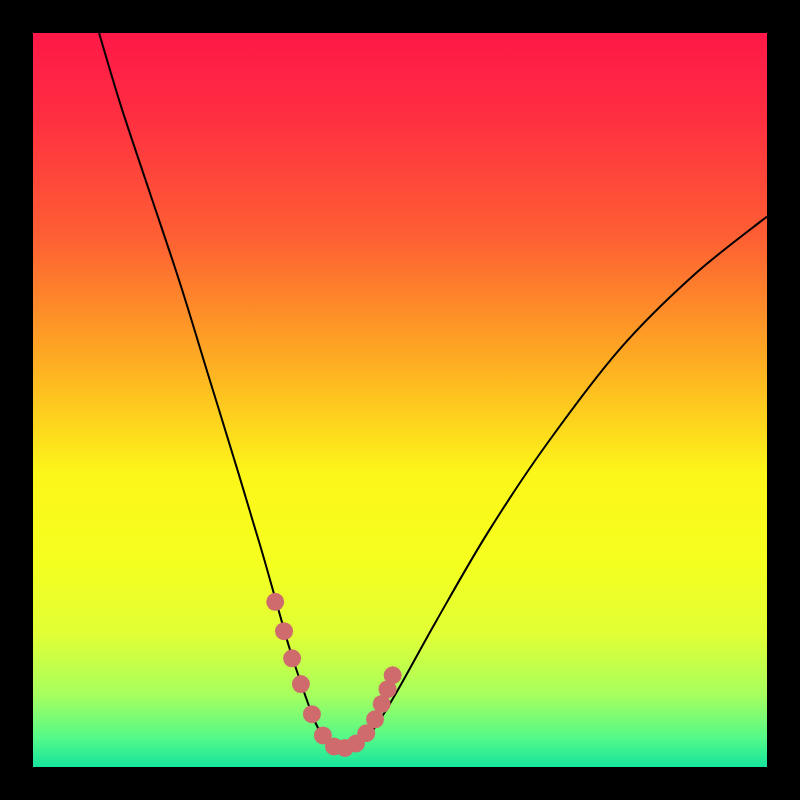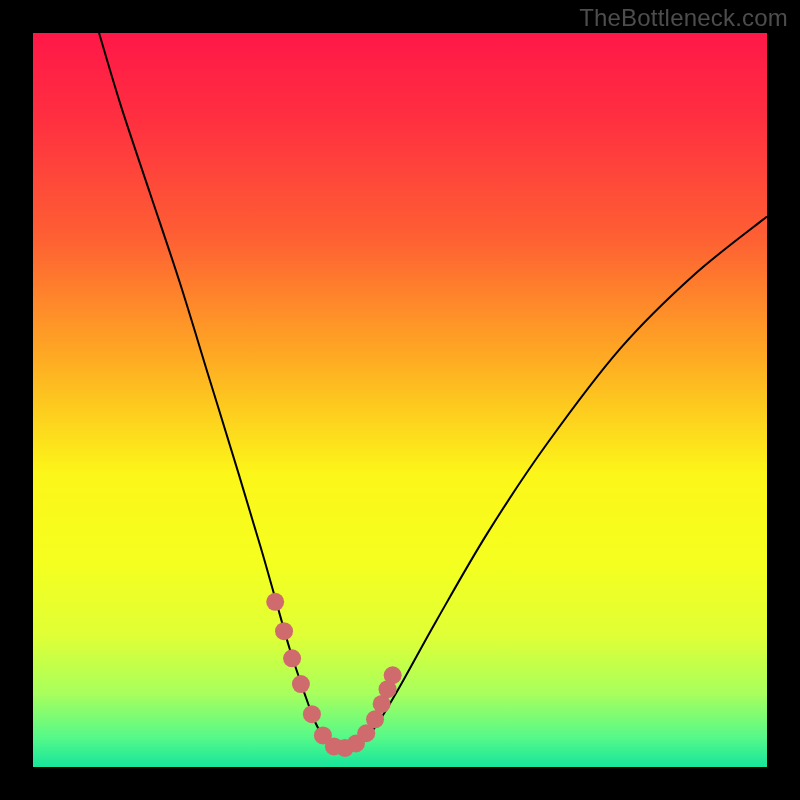--- a/index.html
+++ b/index.html
@@ -37,21 +37,20 @@
     letter-spacing: 0.2px;
   }
   svg {
     display: block;
   }
 </style>
 </head>
 <body>
 
 <div class="frame">
-  <div class="watermark">TheBottleneck.com</div>
   <div class="plot">
     <svg id="chart-svg" width="734" height="734" viewBox="0 0 734 734">
       <defs>
         <linearGradient id="bg-grad" x1="0" y1="0" x2="0" y2="1">
             <stop offset="0%" stop-color="#ff1848"></stop>
             <stop offset="12%" stop-color="#ff3040"></stop>
             <stop offset="28.000000000000004%" stop-color="#fe6033"></stop>
             <stop offset="45%" stop-color="#feae22"></stop>
             <stop offset="60%" stop-color="#fcf619"></stop>
             <stop offset="72%" stop-color="#f5ff1f"></stop>

